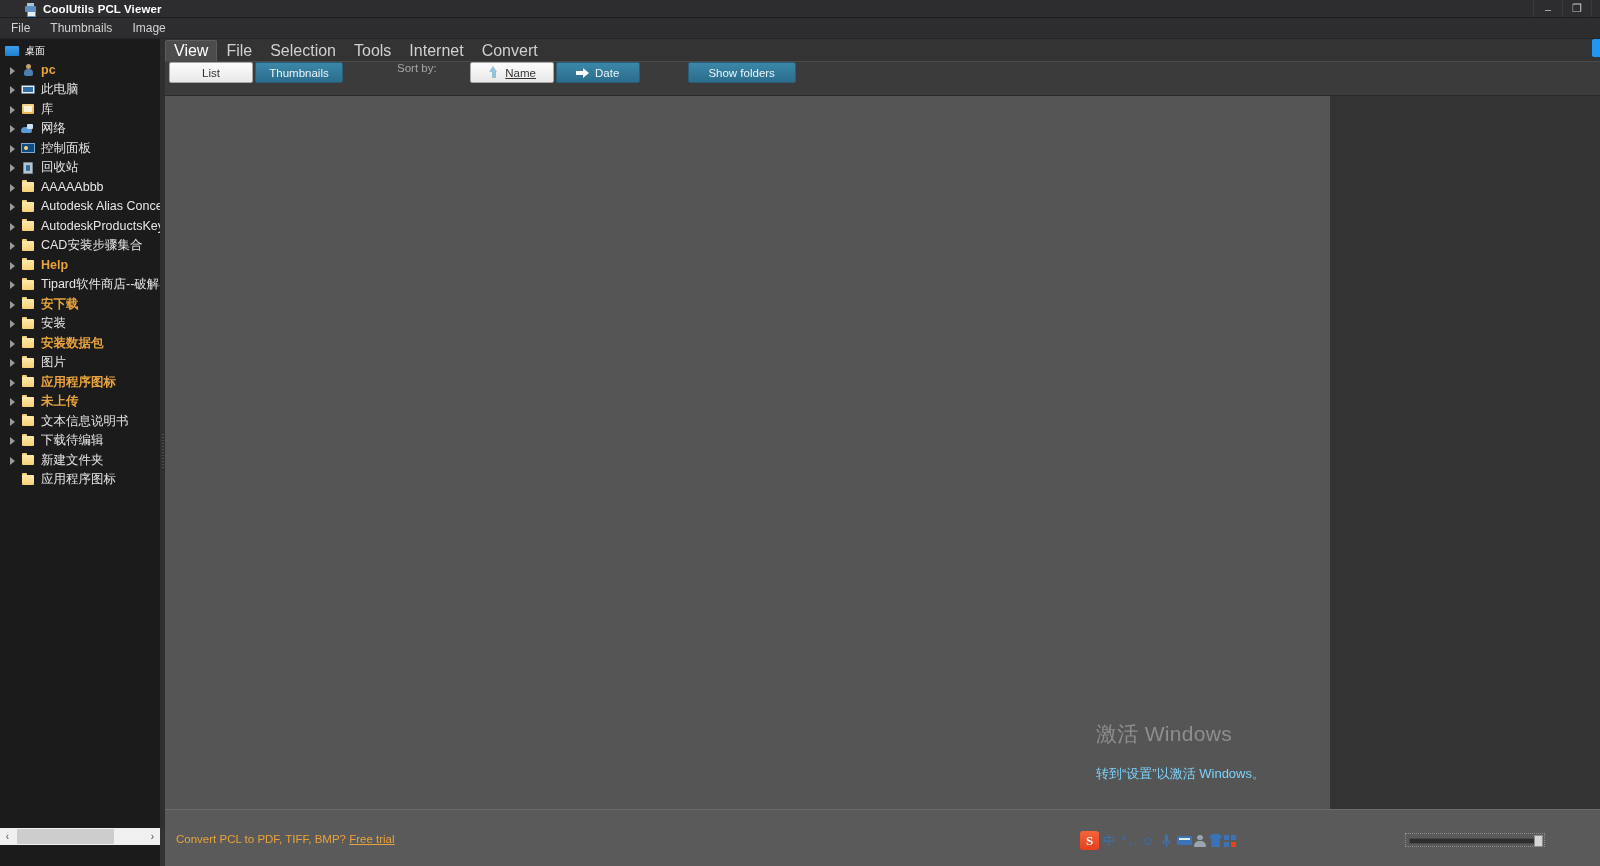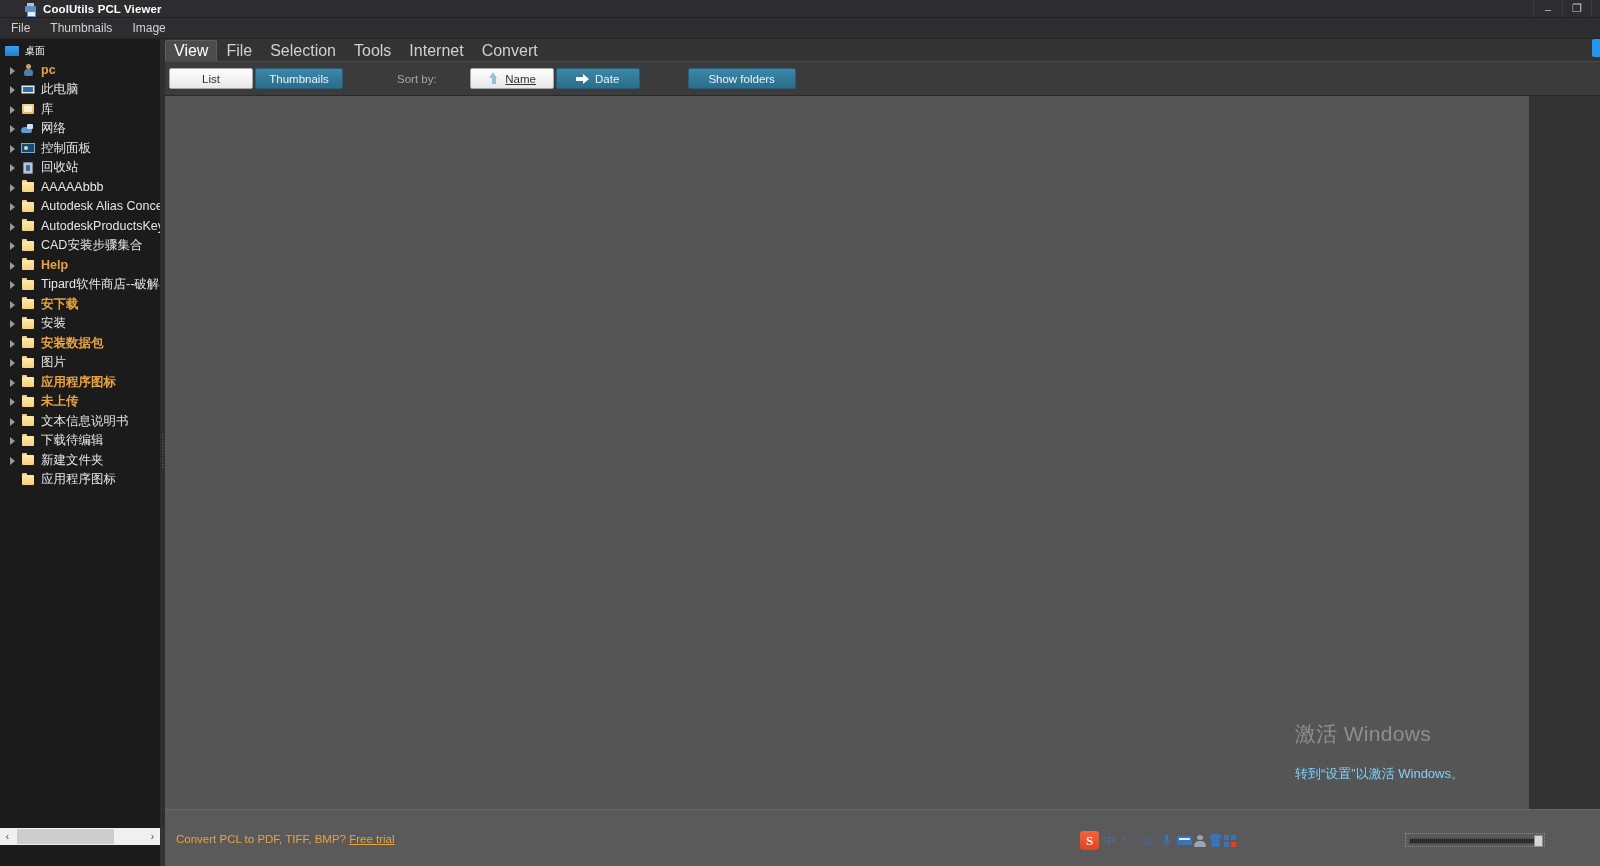--- a/index.html
+++ b/index.html
@@ -347,21 +347,21 @@
     border-radius: 2px 0 0 2px;
   }
 
   .toolbar {
     position: absolute;
     left: 0; top: 23px;
     width: 1435px; height: 33px;
     background: #3b3b3b;
     border-bottom: 1px solid #2a2a2a;
     display: flex;
-    align-items: center;
+    align-items: flex-start;
   }
   .btn {
     height: 21px;
     border-radius: 2px;
     font-size: 11.5px;
     display: flex;
     align-items: center;
     justify-content: center;
     box-sizing: border-box;
     position: relative;
@@ -425,21 +425,21 @@
     content: "";
     position: absolute;
     left: 0; top: 4px;
     width: 8px; height: 4px;
     background: #ffffff;
   }
 
   .content-area {
     position: absolute;
     left: 0; top: 57px;
-    width: 1364px;
+    width: 1165px;
     height: 713px;
     background: #555555;
   }
   .watermark {
     position: absolute;
     right: 65px;
     bottom: 26px;
     text-align: left;
     user-select: none;
   }

